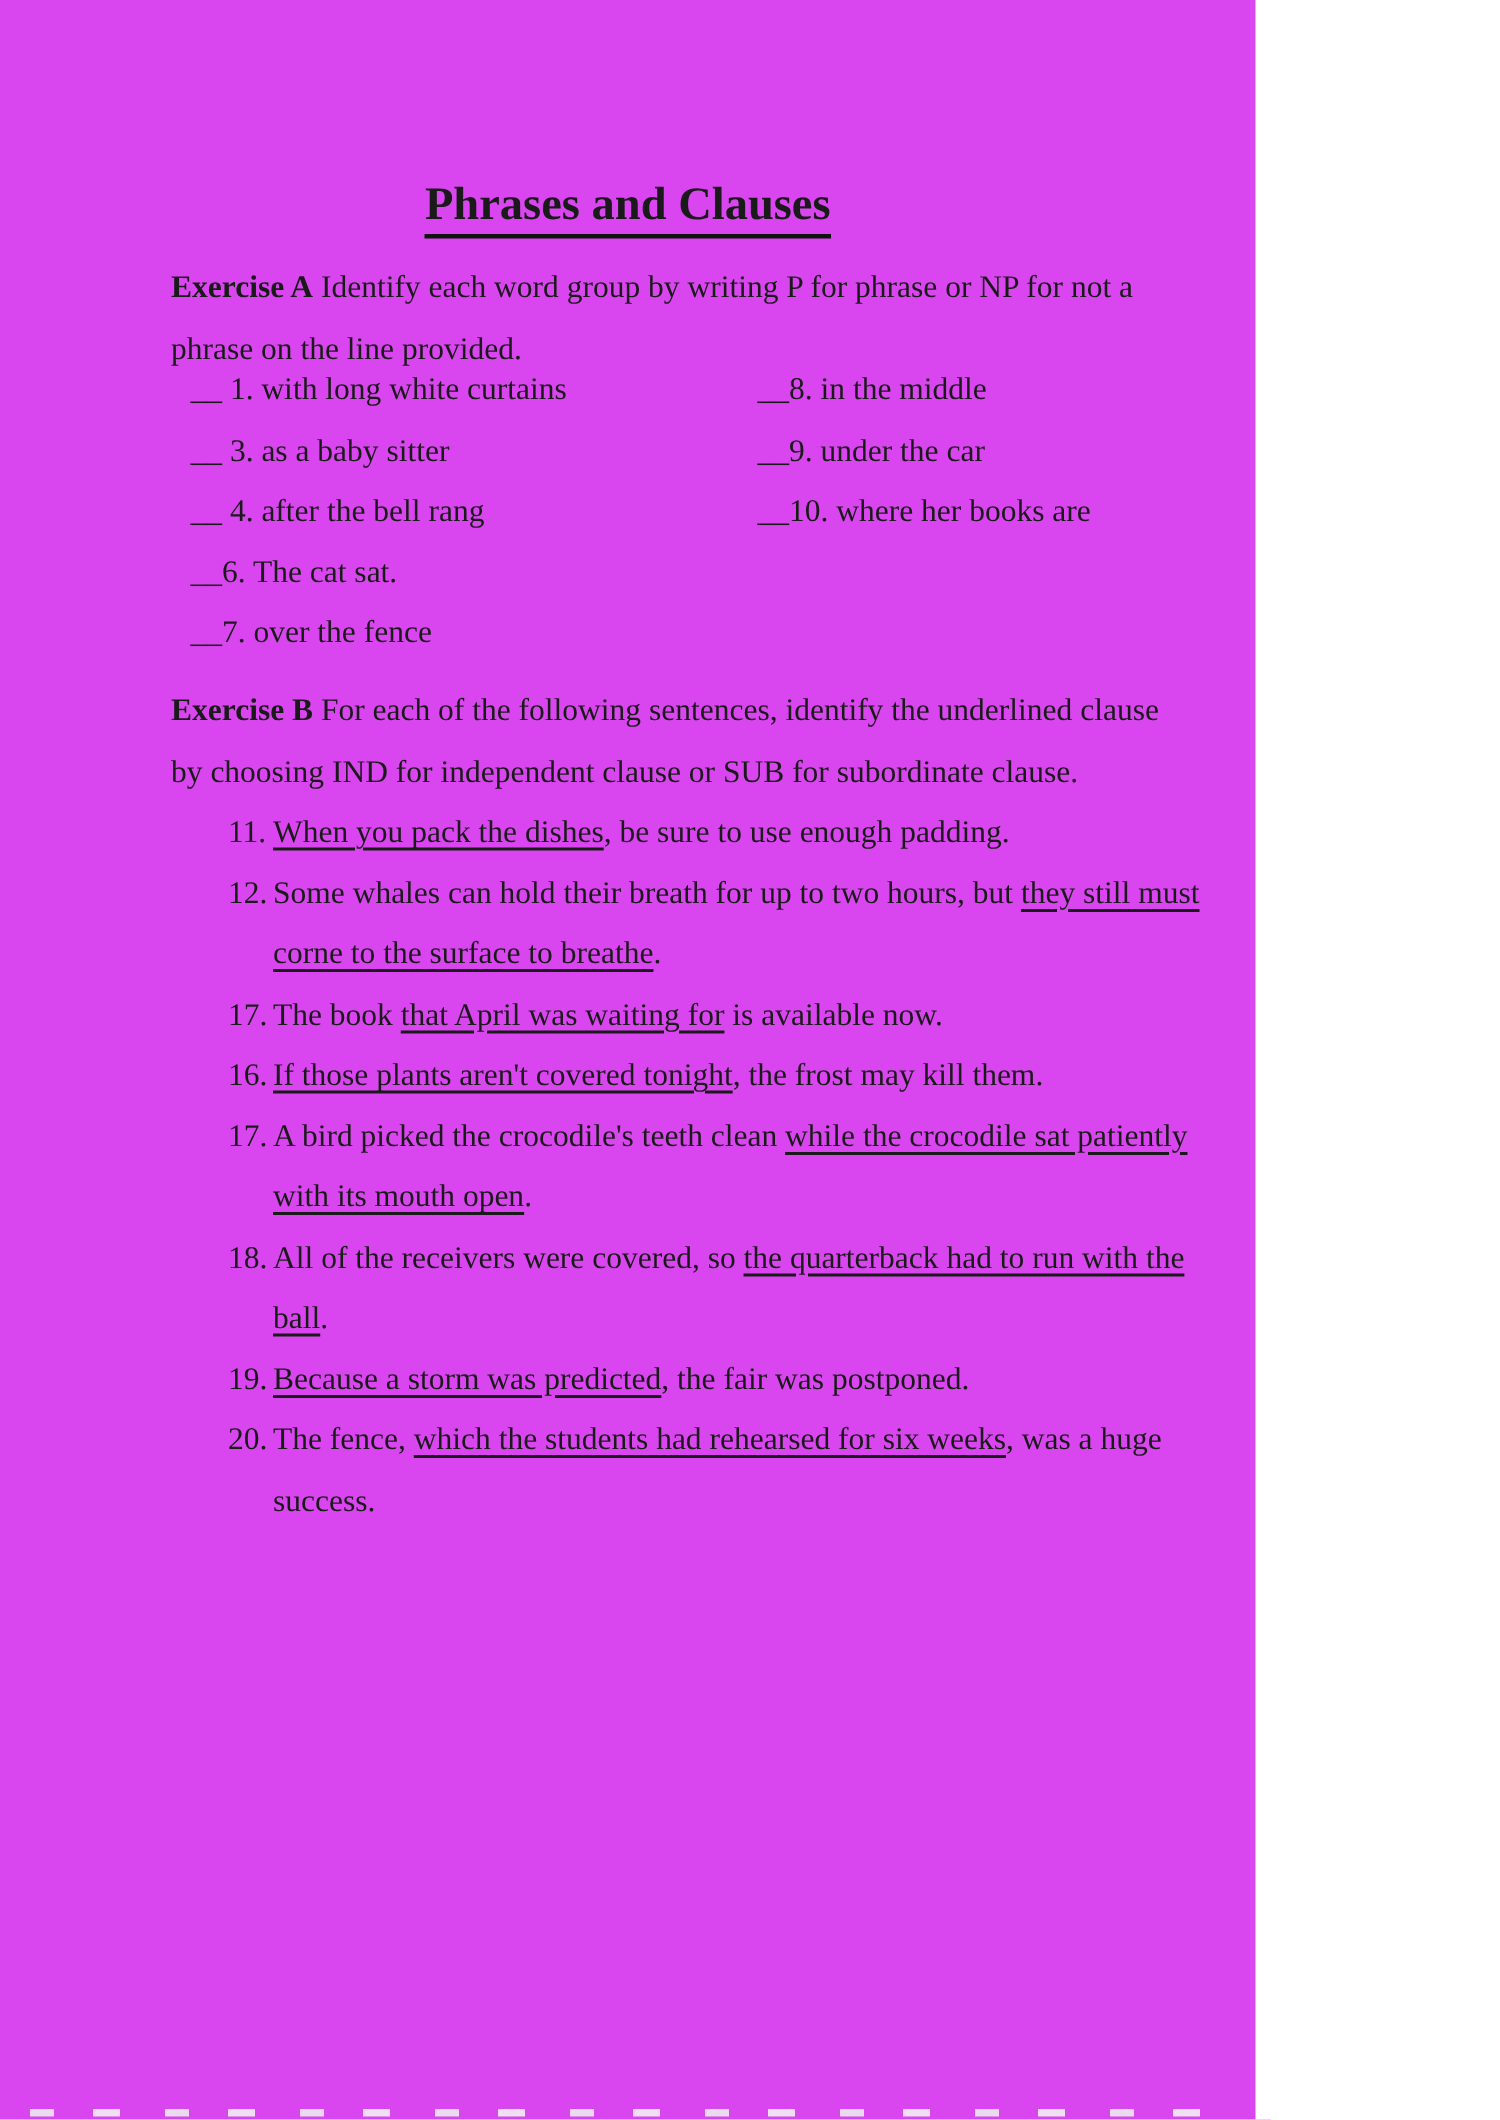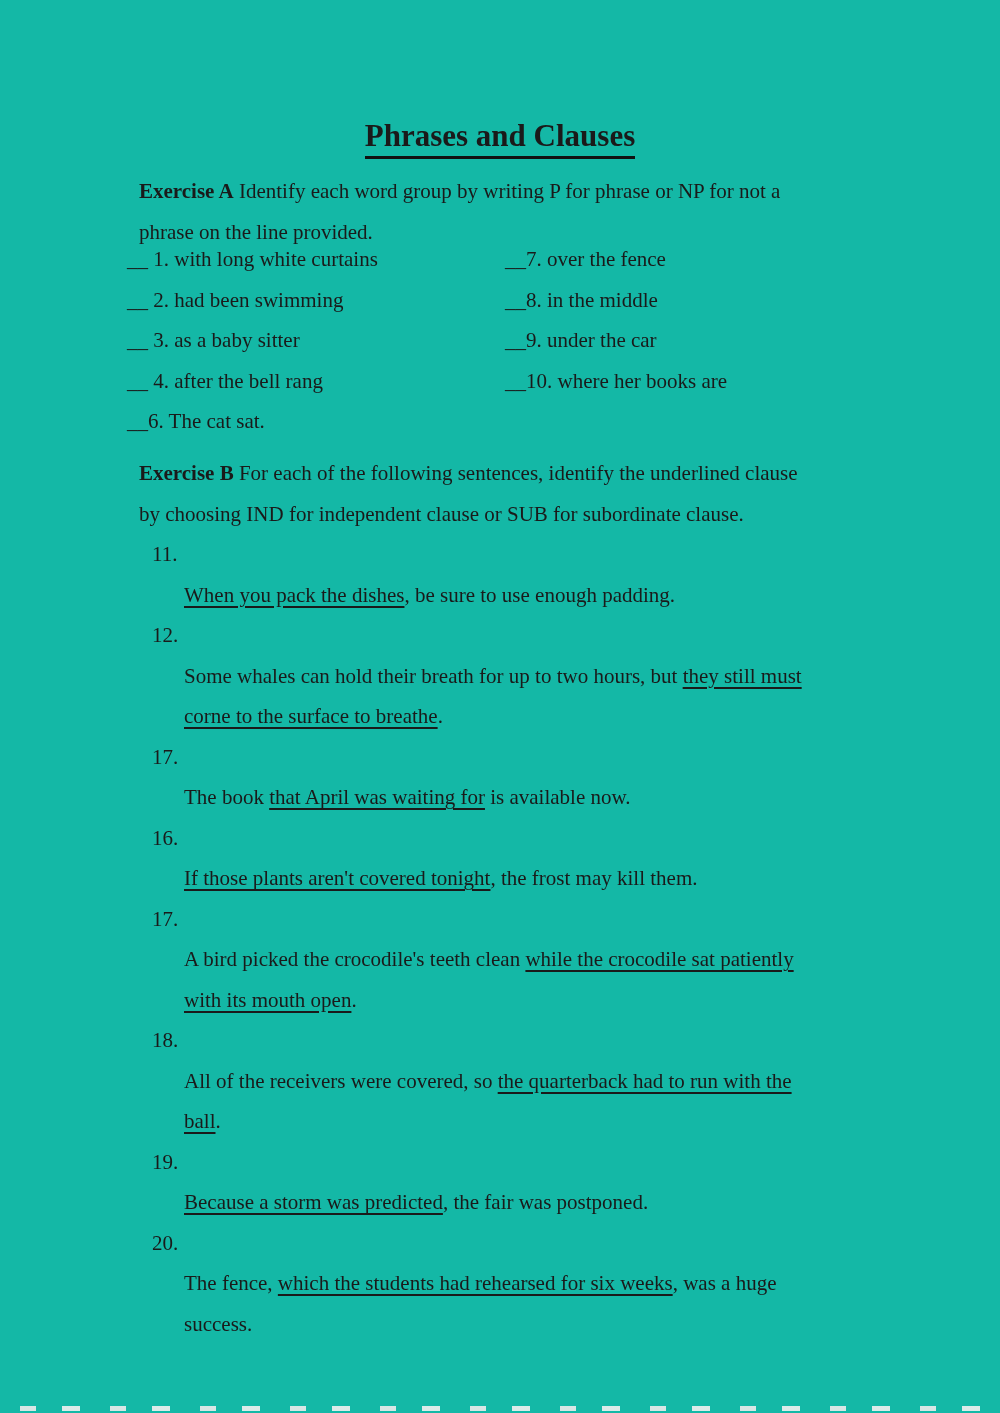--- a/index.html
+++ b/index.html
@@ -2,23 +2,23 @@
 <html><head>
 <meta charset="utf-8">
 <style>
   html, body {
     margin: 0;
     padding: 0;
     background: #ffffff;
   }
   .page {
     position: relative;
-    width: 1000px;
+    width: 837px;
     height: 1413px;
-    background: #14b8a6;
+    background: #d946ef;
     color: #1a1a1a;
     font-family: "Liberation Serif", "DejaVu Serif", serif;
     font-size: 21px;
     overflow: hidden;
   }
   .title-wrap {
     position: absolute;
     top: 119px;
     left: 0;
     right: 0;
@@ -27,21 +27,21 @@
   .doc-title {
     display: inline-block;
     font-weight: bold;
     font-size: 31px;
     line-height: 1.1;
     border-bottom: 3px solid #111111;
     padding-bottom: 3px;
   }
   .para {
     position: absolute;
-    left: 139px;
+    left: 114px;
     width: 768px;
     line-height: 40.5px;
   }
   .para-a { top: 171px; }
   .para-b { top: 453px; }
   .b { font-weight: bold; }
   .u {
     text-decoration: underline;
     text-underline-offset: 4px;
     text-decoration-thickness: 2px;
@@ -61,29 +61,27 @@
   }
   .list-b {
     position: absolute;
     top: 534px;
     left: 152px;
     width: 746px;
   }
   .bitem {
     display: flex;
     line-height: 40.5px;
-    flex-direction: column;
   }
   .bitem .num {
     flex: 0 0 30px;
     white-space: nowrap;
   }
   .bitem .btext {
     flex: 1 1 auto;
-    margin-left: 32px;
   }
   .scan-strip {
     position: absolute;
     left: 20px;
     right: 20px;
     bottom: 2px;
     height: 5px;
     background: repeating-linear-gradient(90deg,
       #ececec 0px, #ececec 16px,
       transparent 16px, transparent 42px,
@@ -98,21 +96,20 @@
 <div class="page">
 
   <div class="title-wrap">
     <span class="doc-title">Phrases and Clauses</span>
   </div>
 
   <div class="para para-a"><span class="b">Exercise A</span><span> Identify each word group by writing P for phrase or NP for not a</span><br><span>phrase on the line provided.</span></div>
 
   <div class="list-a">
       <div class="aitem">__ 1. with long white curtains</div>
-      <div class="aitem">__ 2. had been swimming</div>
       <div class="aitem">__ 3. as a baby sitter</div>
       <div class="aitem">__ 4. after the bell rang</div>
       <div class="aitem">__6. The cat sat.</div>
       <div class="aitem">__7. over the fence</div>
       <div class="aitem">__8. in the middle</div>
       <div class="aitem">__9. under the car</div>
       <div class="aitem">__10. where her books are</div>
     </div>
 
   <div class="para para-b"><span class="b">Exercise B</span><span> For each of the following sentences, identify the underlined clause</span><br><span>by choosing IND for independent clause or SUB for subordinate clause.</span></div>

